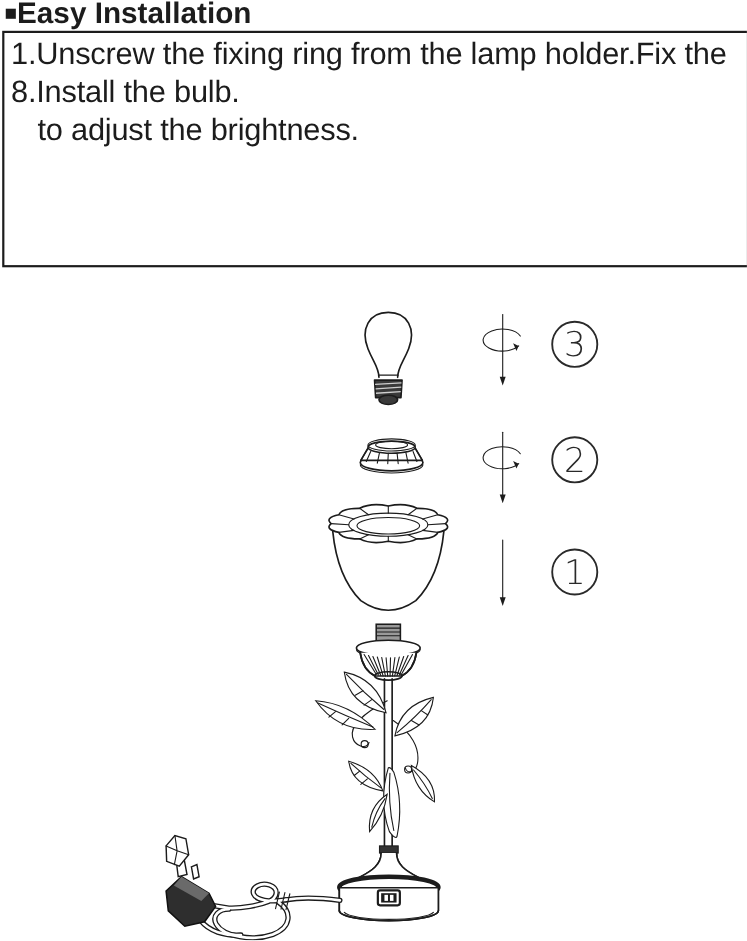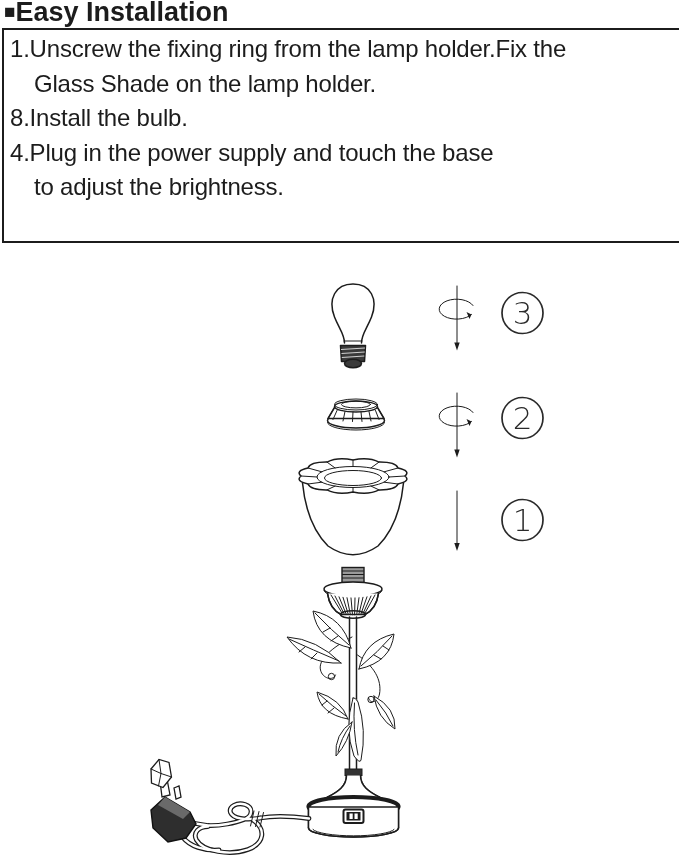--- a/index.html
+++ b/index.html
@@ -10,21 +10,21 @@
   .title{
     position:absolute;top:-3px;left:4px;
     font-size:27px;font-weight:bold;white-space:nowrap;letter-spacing:0;
   }
   .title .bullet{font-size:19px;display:inline-block;transform:translateY(-3px);}
   .instruction-box{
     position:absolute;top:28px;left:2px;width:663px;height:207px;
     border:2px solid #1c1c1c;padding:2px 6px;background:#fff;
   }
   .iline{
-    font-size:24px;line-height:34.5px;white-space:nowrap;letter-spacing:-0.2px;
+    font-size:28px;line-height:34.5px;white-space:nowrap;letter-spacing:-0.2px;
   }
   .iline.indent{padding-left:24px;}
   svg.diagram{position:absolute;top:245px;left:0;}
   .ln{stroke:#1c1c1c;fill:none;stroke-width:1.5;stroke-linecap:round;stroke-linejoin:round;}
   .ln-thin{stroke:#1c1c1c;fill:none;stroke-width:1;stroke-linecap:round;}
   .wfill{fill:#fff;}
   .dark{fill:#3a3a3a;}
   .marker-circle{stroke:#2a2a2a;fill:none;stroke-width:1.7;}
   .marker-num{
     font-family:"DejaVu Sans",sans-serif;font-weight:100;font-size:31px;fill:#2a2a2a;
@@ -34,23 +34,21 @@
 </style>
 </head>
 <body>
 
 <div class="title">
   <span class="bullet">■</span><span>Easy Installation</span>
 </div>
 
 <div class="instruction-box">
   <div class="iline">1.Unscrew the fixing ring from the lamp holder.Fix the</div>
-  <div class="iline indent">Glass Shade on the lamp holder.</div>
   <div class="iline">8.Install the bulb.</div>
-  <div class="iline">4.Plug in the power supply and touch the base</div>
   <div class="iline indent">to adjust the brightness.</div>
 </div>
 
 <svg class="diagram" width="679" height="610" viewBox="0 245 679 610">
 
   <g>
     <path class="ln wfill" d="M 344.5 343 C 344.5 334 339 328.5 334.5 317 C 327.5 299 335.5 284 353 284 C 370.5 284 378.5 299 371.5 317 C 367 328.5 361.5 334 361.5 343"></path>
     <line class="ln-thin" x1="344" y1="341" x2="362" y2="341"></line>
     <path class="ln dark" d="M 340.5 345.5 L 365.5 345.5 L 364.5 361.5 L 341.5 361.5 Z"></path>
     <line x1="341" y1="349.5" x2="365" y2="348" stroke="#cfcfcf" stroke-width="1.2"></line>

